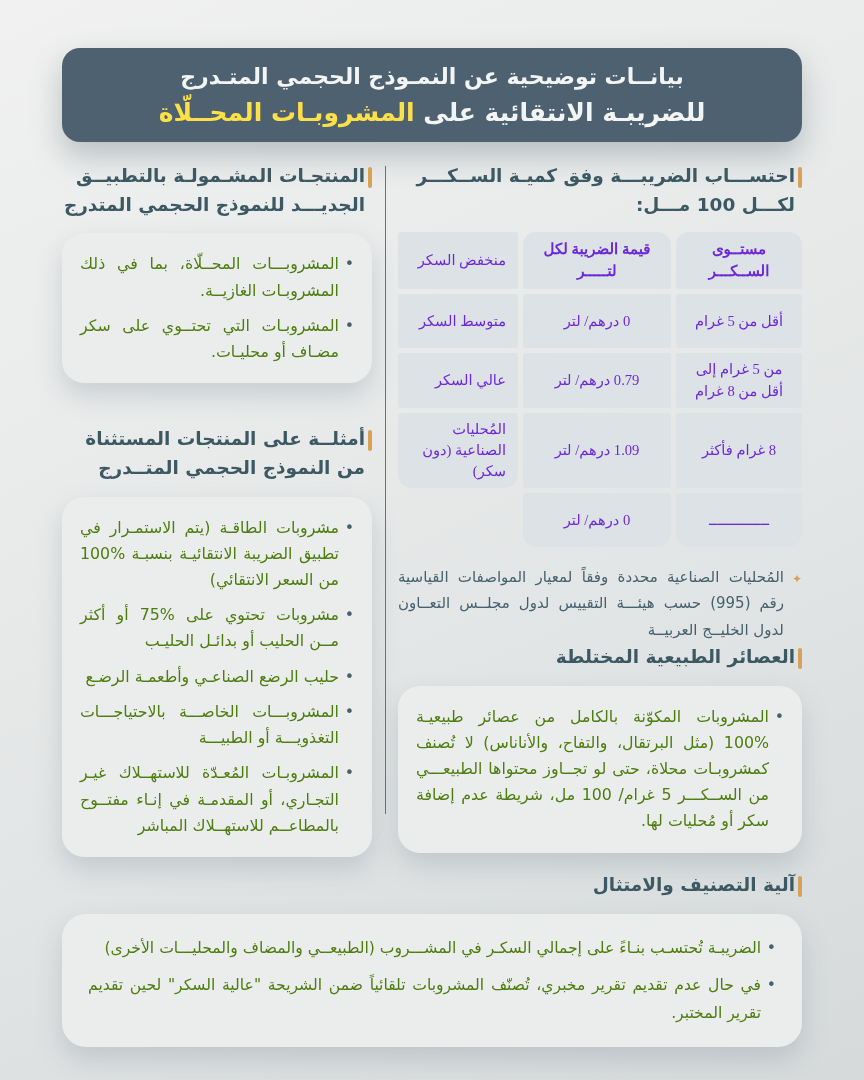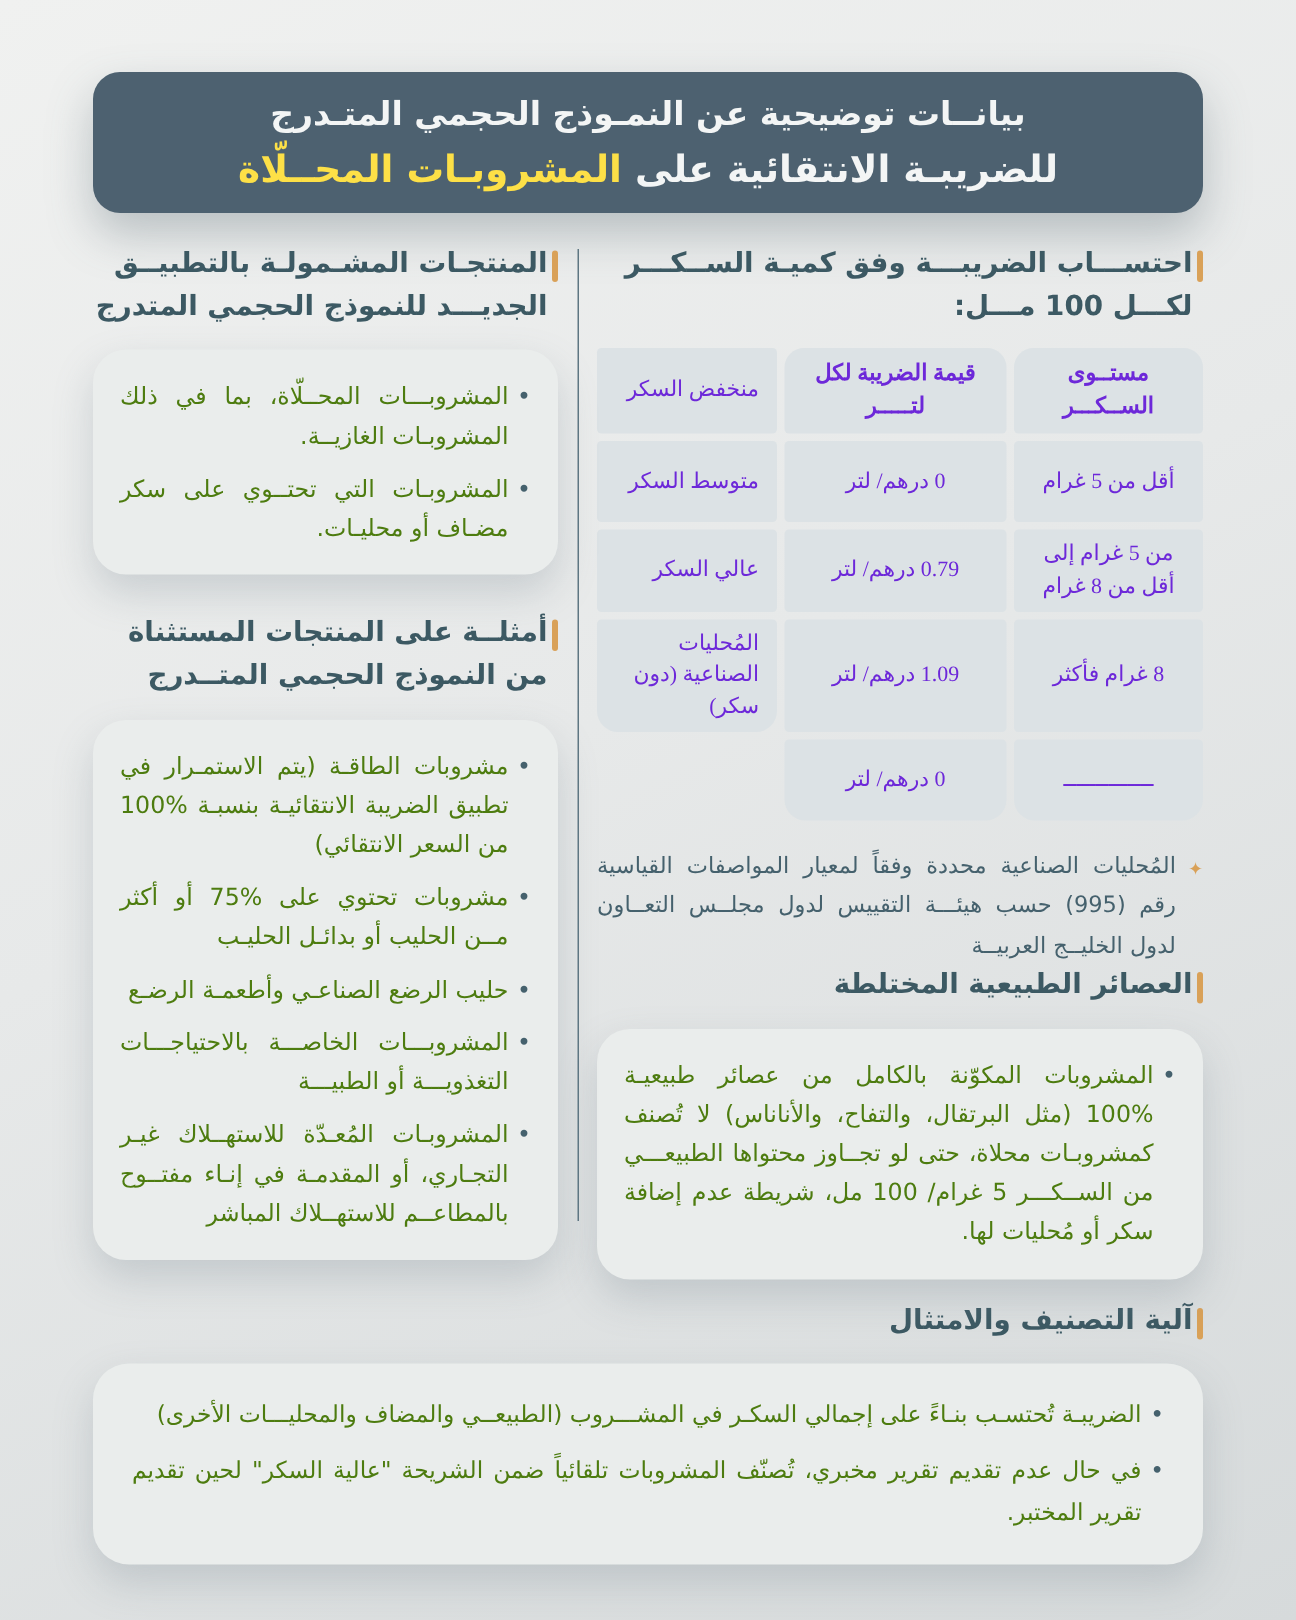--- a/index.html
+++ b/index.html
@@ -52,21 +52,21 @@
     background:#eaedec;
     border-radius:22px;
     box-shadow:0 12px 26px rgba(125,140,148,.30);
     padding:18px 18px;
     margin-top:14px;
   }
   .bullet { position:relative; padding-right:15px;
             font-size:15.8px; line-height:1.66; text-align:justify; color:#4d7c0f; }
   .bullet::before { content:"•"; position:absolute; right:0; top:0; color:#45616d; }
   .bullet + .bullet { margin-top:9px; }
-  .mt { margin-top:25px; }
+  .mt { margin-top:42px; }
 
   
   .table { display:grid; grid-template-columns:126px 148px 1fr; gap:5px; margin-top:13px; }
   .cell {
     background:#dce2e5; color:#6d28d9;
     display:flex; align-items:center; justify-content:center;
     text-align:center; font-size:14.6px; line-height:1.45;
     min-height:54px; padding:6px 9px; border-radius:3px;font-family:Liberation Serif, serif;
   }
   .cell.head { font-weight:700; border-radius:13px 13px 3px 3px; min-height:57px; font-size:15px; }

